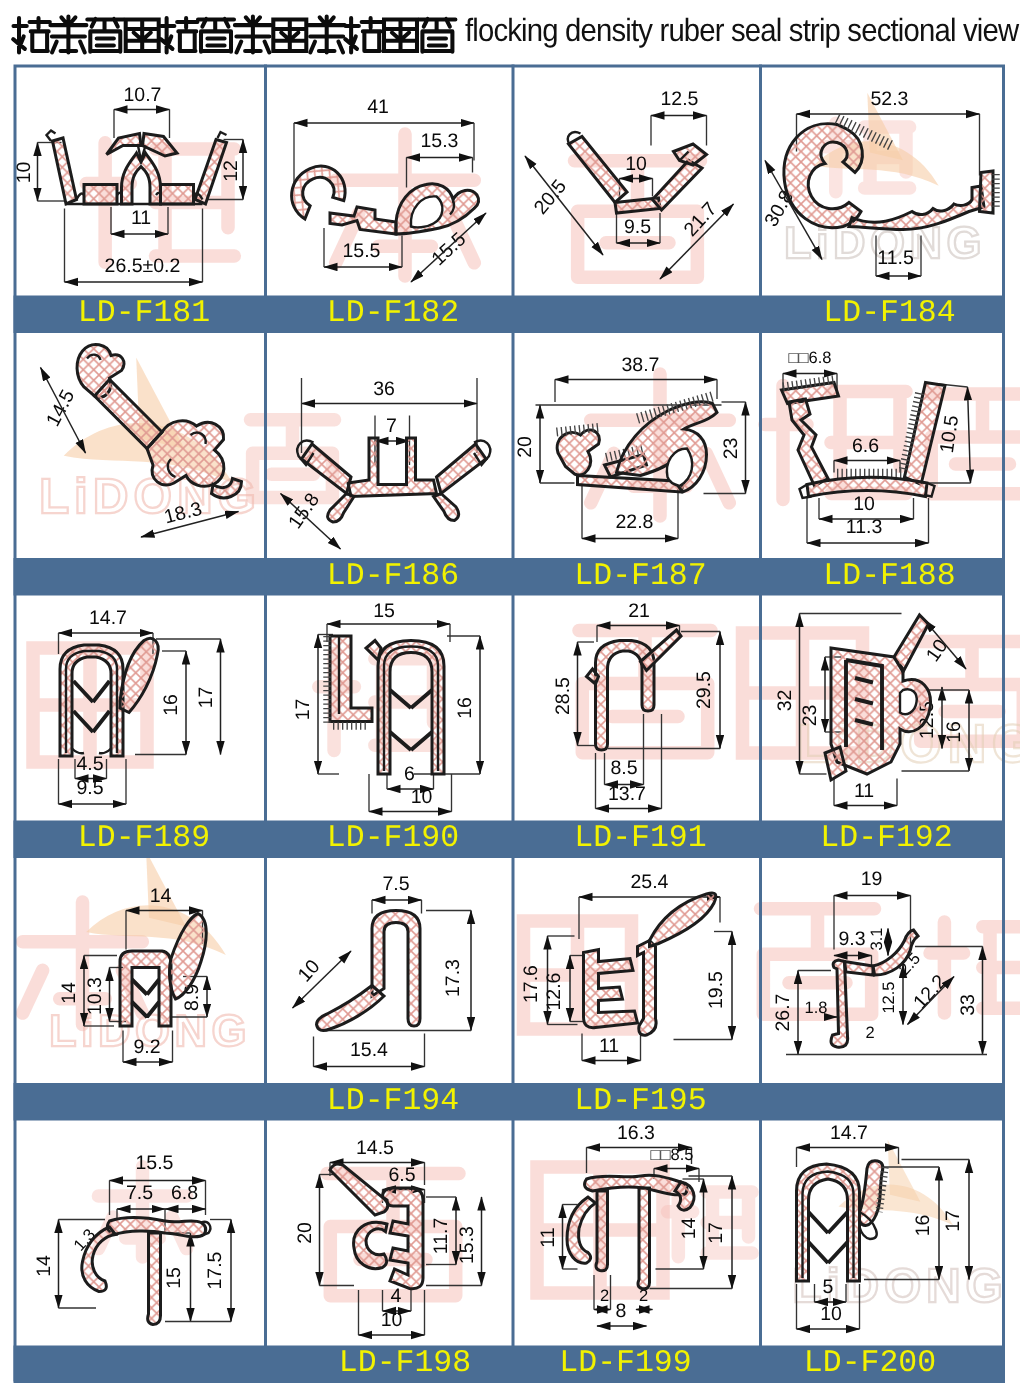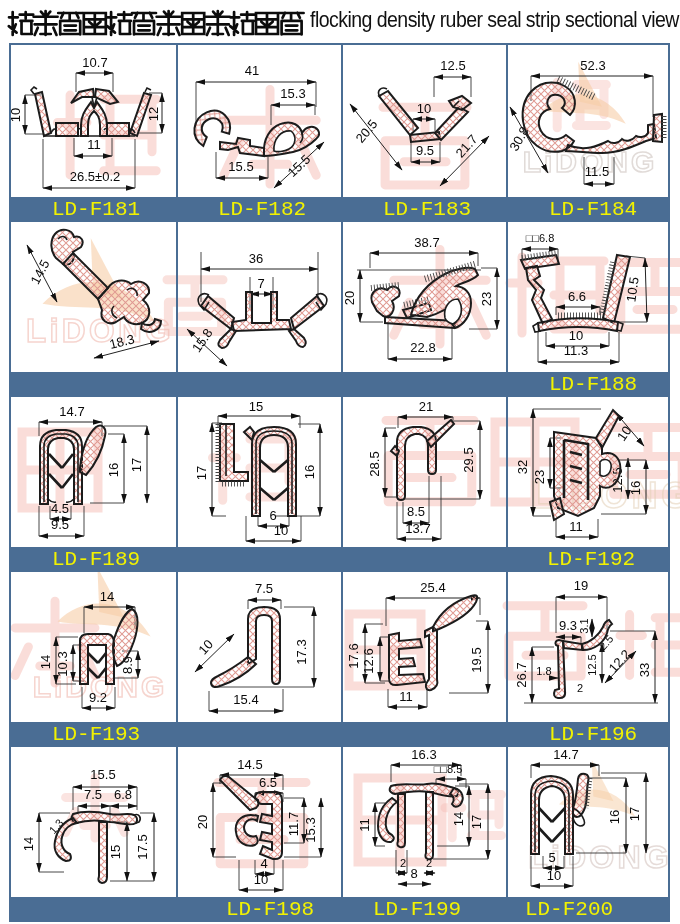--- a/index.html
+++ b/index.html
@@ -81,38 +81,41 @@
 <path d="M279.59999999999997,13 h24 M291.08,13 v7.8 M285.09999999999997,12.6 l-2.6,5.2 M297.31999999999994,12.6 l2.6,5.2 M281.59999999999997,20.92 h20 M281.59999999999997,20.92 v13.52 M301.59999999999997,20.92 v13.52 M285.88,25.6 h11.44 M285.88,30.28 h11.44 M281.59999999999997,34 h20" stroke="#0c0c0c" stroke-width="2.7" fill="none" stroke-linecap="round"></path>
   </svg>
 <div id="eng">flocking density ruber seal strip sectional view</div>
 <div style="position:absolute;left:9px;top:43px;width:661px;height:878px;border:2px solid #4a6d94;box-sizing:border-box;"></div>
 <div class="vsep" style="left:176px;top:43px;height:878px"></div>
 <div class="vsep" style="left:341px;top:43px;height:878px"></div>
 <div class="vsep" style="left:506px;top:43px;height:878px"></div>
 <div class="bar" style="top:197px">
     <span style="left:4px">LD-F181</span>
     <span style="left:170px">LD-F182</span>
-    <span style="left:335px">LD-F183</span>
     <span style="left:501px">LD-F184</span>
   </div>
 <div class="bar" style="top:372px">
+    <span style="left:170px">LD-F186</span>
+    <span style="left:335px">LD-F187</span>
     <span style="left:501px">LD-F188</span>
   </div>
 <div class="bar" style="top:547px">
     <span style="left:4px">LD-F189</span>
+    <span style="left:170px">LD-F190</span>
+    <span style="left:335px">LD-F191</span>
     <span style="left:499px">LD-F192</span>
   </div>
 <div class="bar" style="top:722px">
-    <span style="left:4px">LD-F193</span>
-    <span style="left:501px">LD-F196</span>
+    <span style="left:170px">LD-F194</span>
+    <span style="left:335px">LD-F195</span>
   </div>
 <div class="bar" style="top:897px">
     <span style="left:178px">LD-F198</span>
     <span style="left:325px">LD-F199</span>
-    <span style="left:477px">LD-F200</span>
+    <span style="left:488px">LD-F200</span>
   </div>
 <svg class="cell" style="left:10px;top:45px" width="166" height="152" viewBox="0 0 166 152">
     <text x="85" y="22" font-size="13" text-anchor="middle" class="t">10.7</text>
 <line x1="66" y1="28" x2="103" y2="28" class="d" marker-start="url(#ar)" marker-end="url(#ar)"></line>
 <line x1="66" y1="28" x2="66" y2="47" class="e"></line>
 <line x1="103" y1="28" x2="103" y2="47" class="e"></line>
 <text x="10" y="70" transform="rotate(-90 10 70)" font-size="13" text-anchor="middle" class="t">10</text>
 <line x1="15" y1="50" x2="15" y2="89" class="d" marker-start="url(#ar)" marker-end="url(#ar)"></line>
 <line x1="15" y1="50" x2="31" y2="50" class="e"></line>
 <line x1="15" y1="89" x2="34" y2="89" class="e"></line>

